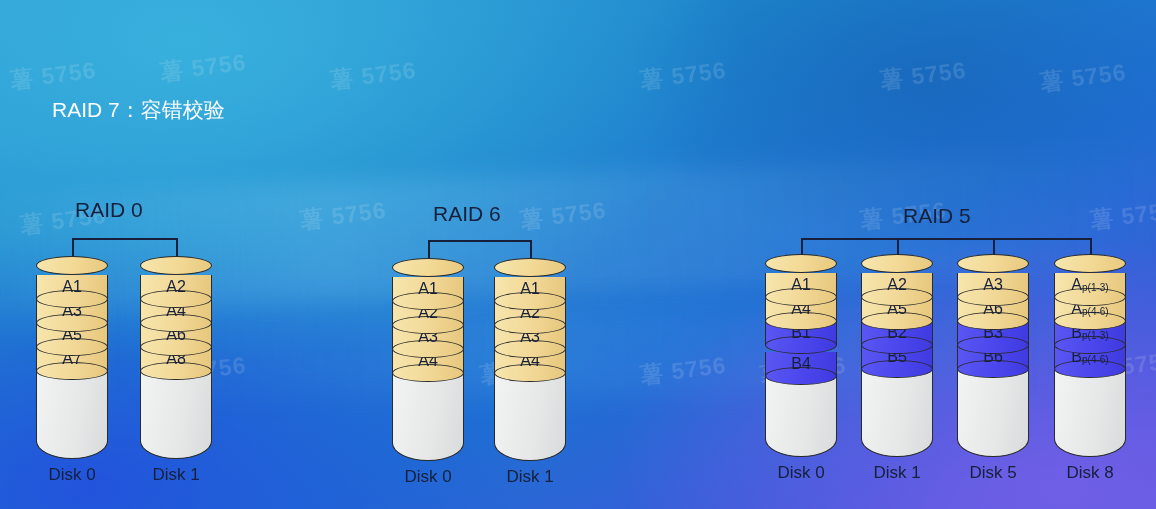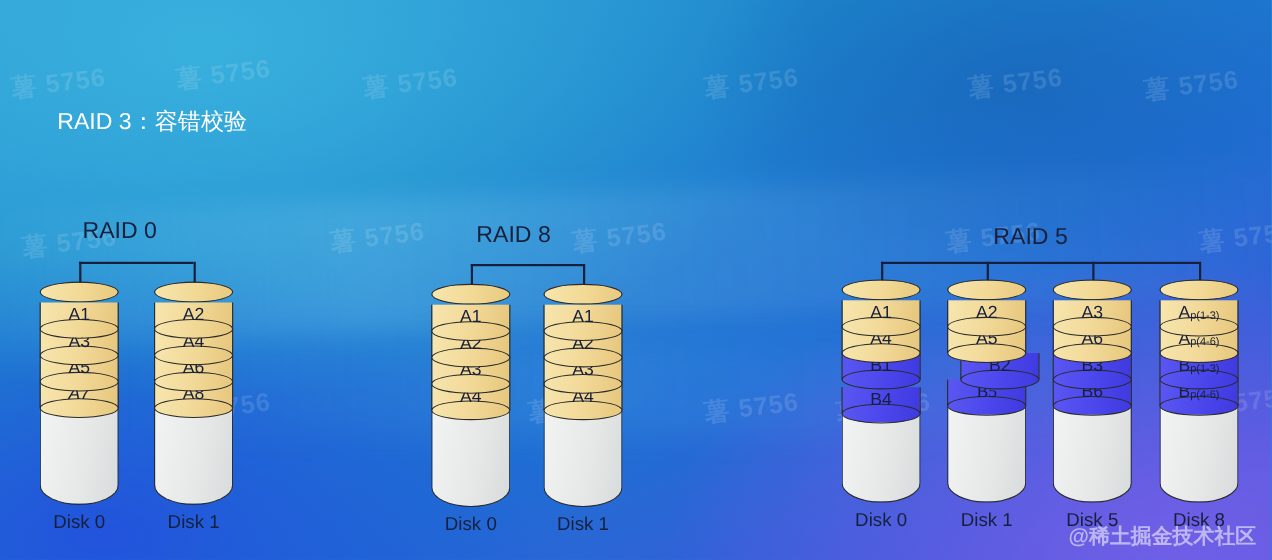--- a/index.html
+++ b/index.html
@@ -101,33 +101,33 @@
       <div class="wm-tile" style="left: 1040px; top: 62px;">薯 5756</div>
       <div class="wm-tile" style="left: 1090px; top: 350px;">薯 5756</div>
       <div class="wm-tile" style="left: 640px; top: 355px;">薯 5756</div>
       <div class="wm-tile" style="left: 20px; top: 205px;">薯 5756</div>
       <div class="wm-tile" style="left: 880px; top: 60px;">薯 5756</div>
       <div class="wm-tile" style="left: 480px; top: 355px;">薯 5756</div>
       <div class="wm-tile" style="left: 1090px; top: 200px;">薯 5756</div>
       <div class="wm-tile" style="left: 760px; top: 355px;">薯 5756</div>
     </div>
 
-  <div class="lead l3">RAID 3：容错校验</div>
+  <div class="lead l3">RAID 7：容错校验</div>
 
   <div id="diagram-layer">
       <div class="grp-title" style="left: 75px; top: 198px;">RAID 0</div>
       <div class="bracket" style="left: 72px; top: 238px; width: 104px; height: 24px;">
         <div class="hbar"></div>
         <div class="tick" style="left: 0px; height: 31px;"></div>
         <div class="tick" style="left: 104px; height: 31px;"></div>
       </div>
       <div class="disk" style="left: 36px; top: 256px; height: 203px;">
         <div class="empty" style="top: 115px; height: 88px;"></div>
         <div class="cyl-top"></div>
-        <div class="band yellow" style="top: 91px; z-index: 11; font-style: italic;">
+        <div class="band yellow" style="top: 91px; z-index: 11;">
           <div class="face"></div>
           <div class="lip"></div>
           <div class="txt">A7</div>
         </div>
         <div class="band yellow" style="top: 67px; z-index: 12;">
           <div class="face"></div>
           <div class="lip"></div>
           <div class="txt">A5</div>
         </div>
         <div class="band yellow" style="top: 43px; z-index: 13;">
@@ -160,21 +160,21 @@
           <div class="lip"></div>
           <div class="txt">A4</div>
         </div>
         <div class="band yellow" style="top: 19px; z-index: 14;">
           <div class="face"></div>
           <div class="lip"></div>
           <div class="txt">A2</div>
         </div>
         <div class="disk-label">Disk 1</div>
       </div>
-      <div class="grp-title" style="left: 433px; top: 202px;">RAID 8</div>
+      <div class="grp-title" style="left: 433px; top: 202px;">RAID 6</div>
       <div class="bracket" style="left: 428px; top: 240px; width: 102px; height: 24px;">
         <div class="hbar"></div>
         <div class="tick" style="left: 0px; height: 31px;"></div>
         <div class="tick" style="left: 102px; height: 31px;"></div>
       </div>
       <div class="disk" style="left: 392px; top: 258px; height: 203px;">
         <div class="empty" style="top: 115px; height: 88px;"></div>
         <div class="cyl-top"></div>
         <div class="band yellow" style="top: 91px; z-index: 11;">
           <div class="face"></div>
@@ -252,26 +252,26 @@
         <div class="band yellow" style="top: 19px; z-index: 14;">
           <div class="face"></div>
           <div class="lip"></div>
           <div class="txt">A1</div>
         </div>
         <div class="disk-label">Disk 0</div>
       </div>
       <div class="disk" style="left: 861px; top: 254px; height: 203px;">
         <div class="empty" style="top: 115px; height: 88px;"></div>
         <div class="cyl-top"></div>
-        <div class="band blue" style="top: 91px; z-index: 11; font-family: Liberation Serif, serif;">
+        <div class="band blue" style="top: 91px; z-index: 11;">
           <div class="face"></div>
           <div class="lip"></div>
           <div class="txt">B5</div>
         </div>
-        <div class="band blue" style="top: 67px; z-index: 12; margin-left: 12px;">
+        <div class="band blue" style="top: 67px; z-index: 12;">
           <div class="face"></div>
           <div class="lip"></div>
           <div class="txt">B2</div>
         </div>
         <div class="band yellow" style="top: 43px; z-index: 13;">
           <div class="face"></div>
           <div class="lip"></div>
           <div class="txt">A5</div>
         </div>
         <div class="band yellow" style="top: 19px; z-index: 14;">
@@ -326,14 +326,13 @@
         </div>
         <div class="band yellow" style="top: 19px; z-index: 14;">
           <div class="face"></div>
           <div class="lip"></div>
           <div class="txt">A<sub>p(1-3)</sub></div>
         </div>
         <div class="disk-label">Disk 8</div>
       </div>
     </div>
 
-  <div class="corner-wm">@稀土掘金技术社区</div>
 </div>
 
 </body></html>

